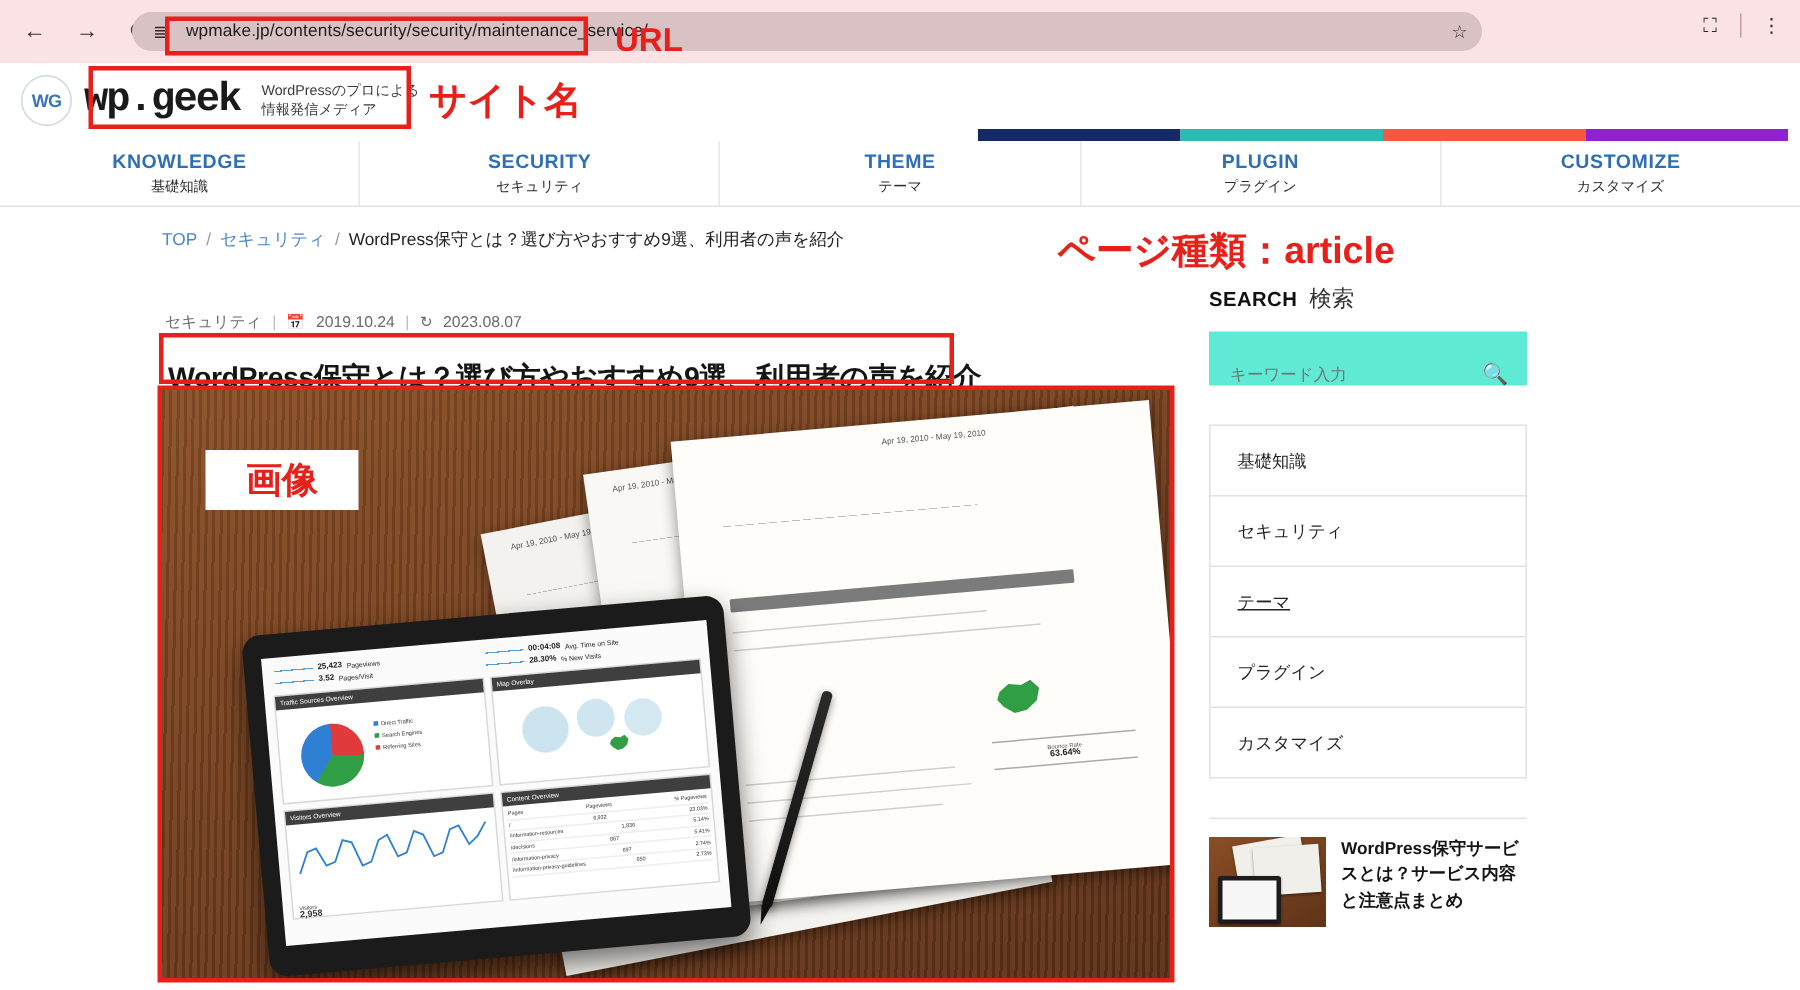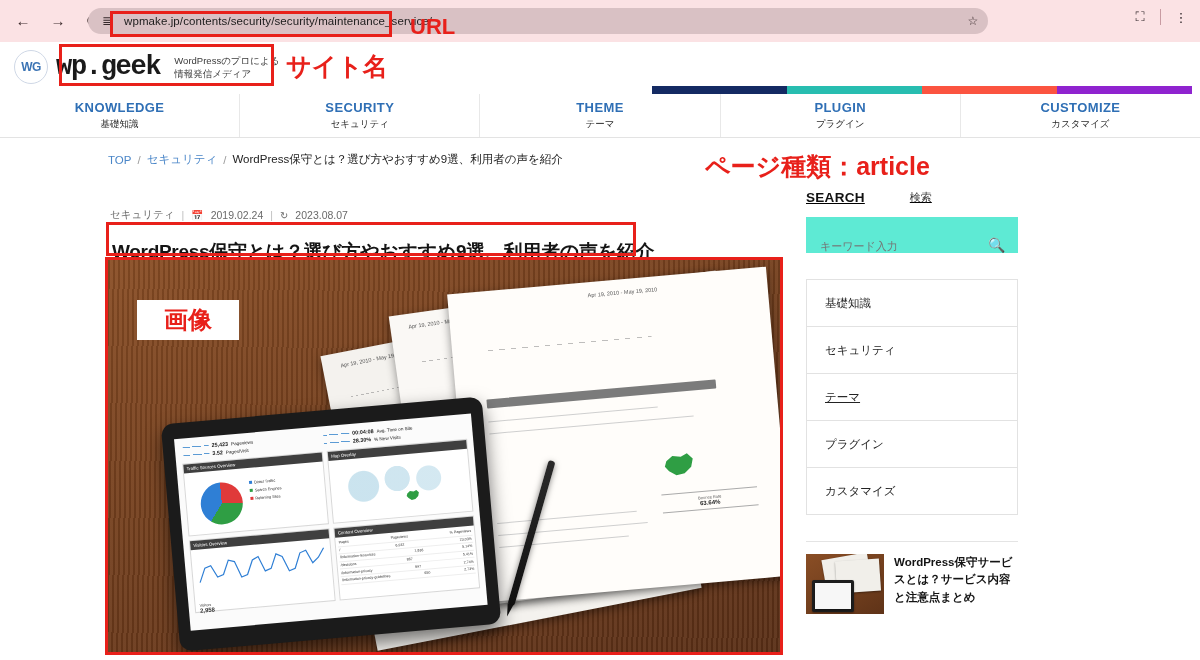--- a/index.html
+++ b/index.html
@@ -163,23 +163,23 @@
     background:linear-gradient(180deg,#2a2a2a,#111); border-radius:3px;
     transform:rotate(16deg); box-shadow:0 2px 6px rgba(0,0,0,.5);
   }
   .pen:after {
     content:''; position:absolute; bottom:-12px; left:0; width:0; height:0;
     border-left:3.5px solid transparent; border-right:3.5px solid transparent; border-top:13px solid #111;
   }
 
   
   .sidebar { position:absolute; left:806px; top:190px; width:212px; }
-  .side-head { display:flex; align-items:center; gap:8px; margin-bottom:12px;text-decoration:underline; }
+  .side-head { display:flex; align-items:center; gap:8px; margin-bottom:12px; }
   .side-head .en { font-size:13.5px; font-weight:800; color:#111; letter-spacing:0.3px; }
-  .side-head .ja { font-size:11px; color:#333;margin-left:37px; }
+  .side-head .ja { font-size:15px; color:#333; }
   .search-box {
     height:36px; background:#5eead4; display:flex; align-items:flex-end;
     padding:0 12px; margin-bottom:26px;
   }
   .search-box input {
     flex:1; border:none; background:transparent; outline:none;
     font-size:11px; color:#777; font-family:"Liberation Sans", sans-serif;
   }
   .search-ic { color:#333; font-size:14px; }
   .cat-list { border:1px solid #e2e2e2; border-bottom:none; margin-bottom:26px; }
@@ -301,21 +301,21 @@
     <span class="bc-sep">/</span>
     <a href="#">セキュリティ</a>
     <span class="bc-sep">/</span>
     <span>WordPress保守とは？選び方やおすすめ9選、利用者の声を紹介</span>
   </div>
 
   <div class="article-meta">
     <span>セキュリティ</span>
     <span class="meta-div">|</span>
     <span class="ic">📅</span>
-    <span>2019.02.24</span>
+    <span>2019.10.24</span>
     <span class="meta-div">|</span>
     <span class="ic">↻</span>
     <span>2023.08.07</span>
   </div>
 
   <h1 class="article-title">WordPress保守とは？選び方やおすすめ9選、利用者の声を紹介</h1>
 
   <div class="hero">
     <div class="hero-wood"></div>
 

